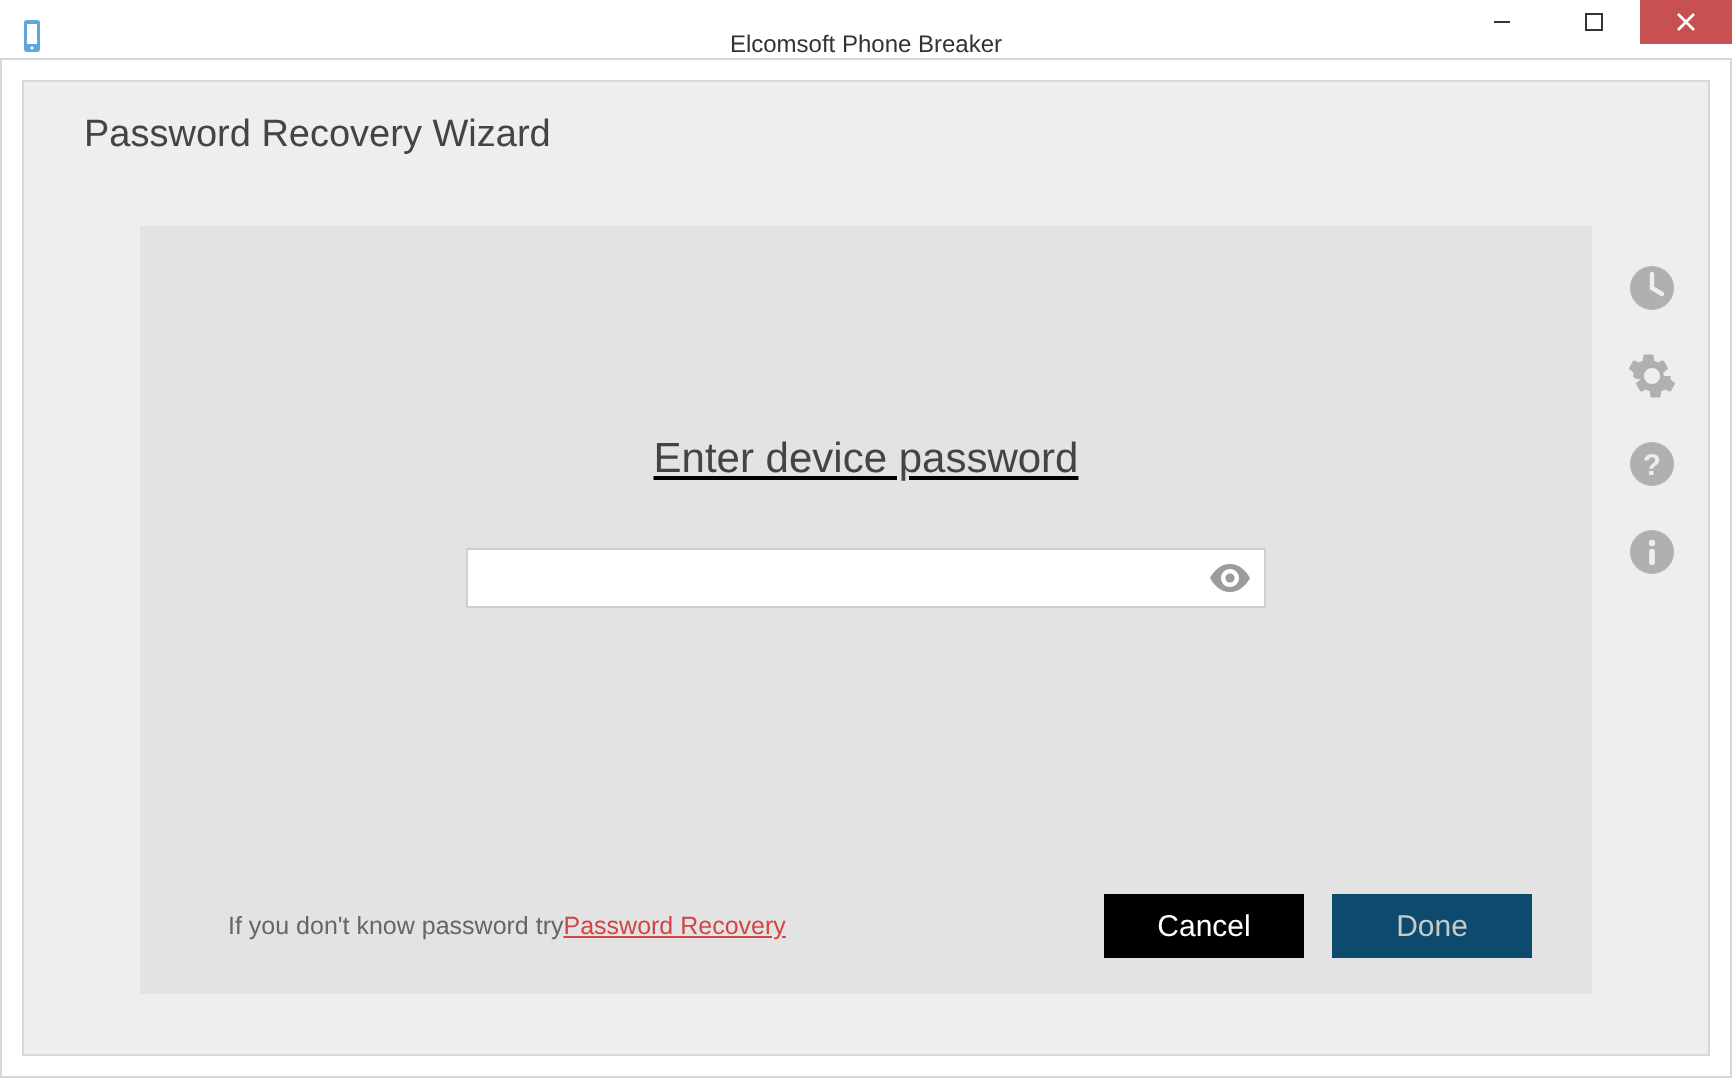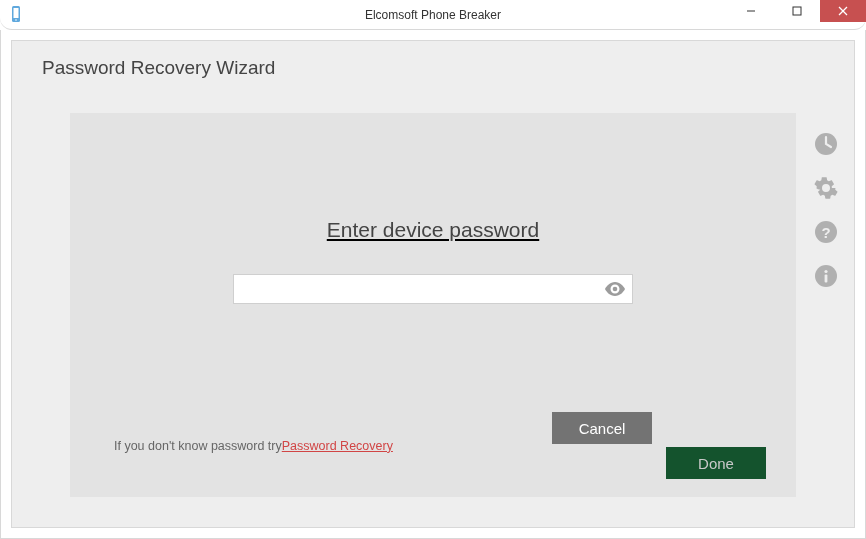--- a/index.html
+++ b/index.html
@@ -12,23 +12,22 @@
       background: #ffffff;
       width: 866px;
       height: 539px;
       overflow: hidden;
     }
     .titlebar {
       height: 30px;
       background: #ffffff;
       border-bottom: 1px solid #d8d8d8;
       display: flex;
-      align-items: center;
-      position: relative;
-      border-radius: 12px;
+      align-items: flex-end;
+      position: relative;
     }
     .titlebar-icon {
       width: 20px;
       height: 20px;
       margin-left: 6px;
       display: flex;
       align-items: center;
       justify-content: center;
     }
     .titlebar-title {
@@ -198,28 +197,27 @@
       width: 100px;
       height: 32px;
       border: none;
       font-size: 15px;
       cursor: pointer;
       display: flex;
       align-items: center;
       justify-content: center;
     }
     .btn-cancel {
-      background: #737373;
+      background: #000000;
       color: #fff;
     }
     .btn-done {
-      background: #14532d;
+      background: #0c4a6e;
       color: #c9c9c9;
       cursor: default;
-      margin-top: 35px;
     }
   </style>
 </head>
 <body>
 
 <div class="titlebar">
   <div class="titlebar-icon">
     <svg width="14" height="18" viewBox="0 0 14 18">
       <rect x="3" y="0" width="8" height="16" rx="1.5" fill="#5fa8dd"></rect>
       <rect x="4.5" y="2" width="5" height="10" fill="#fff"></rect>

